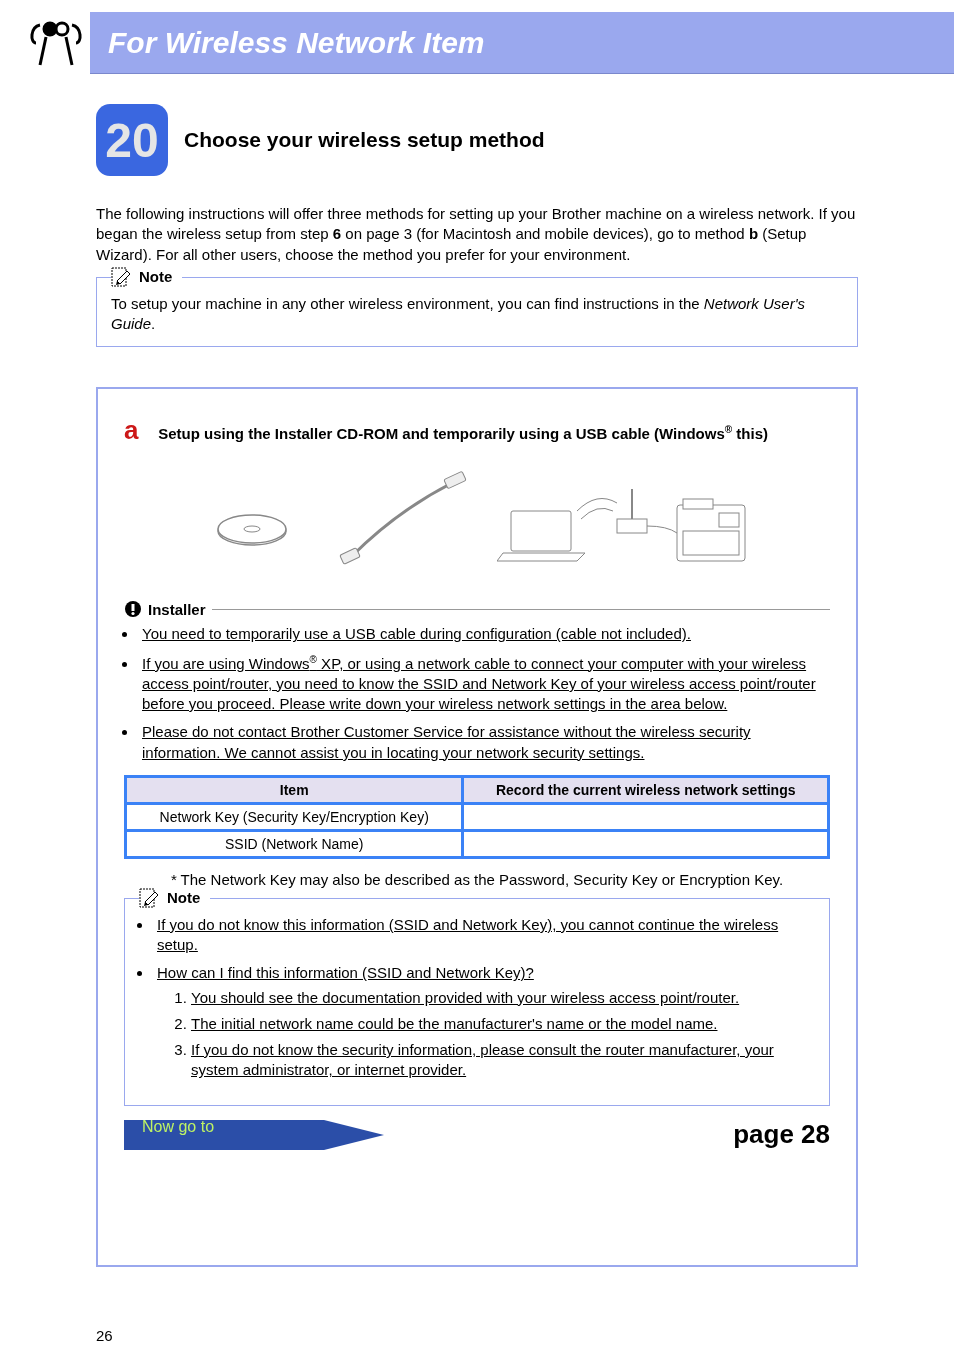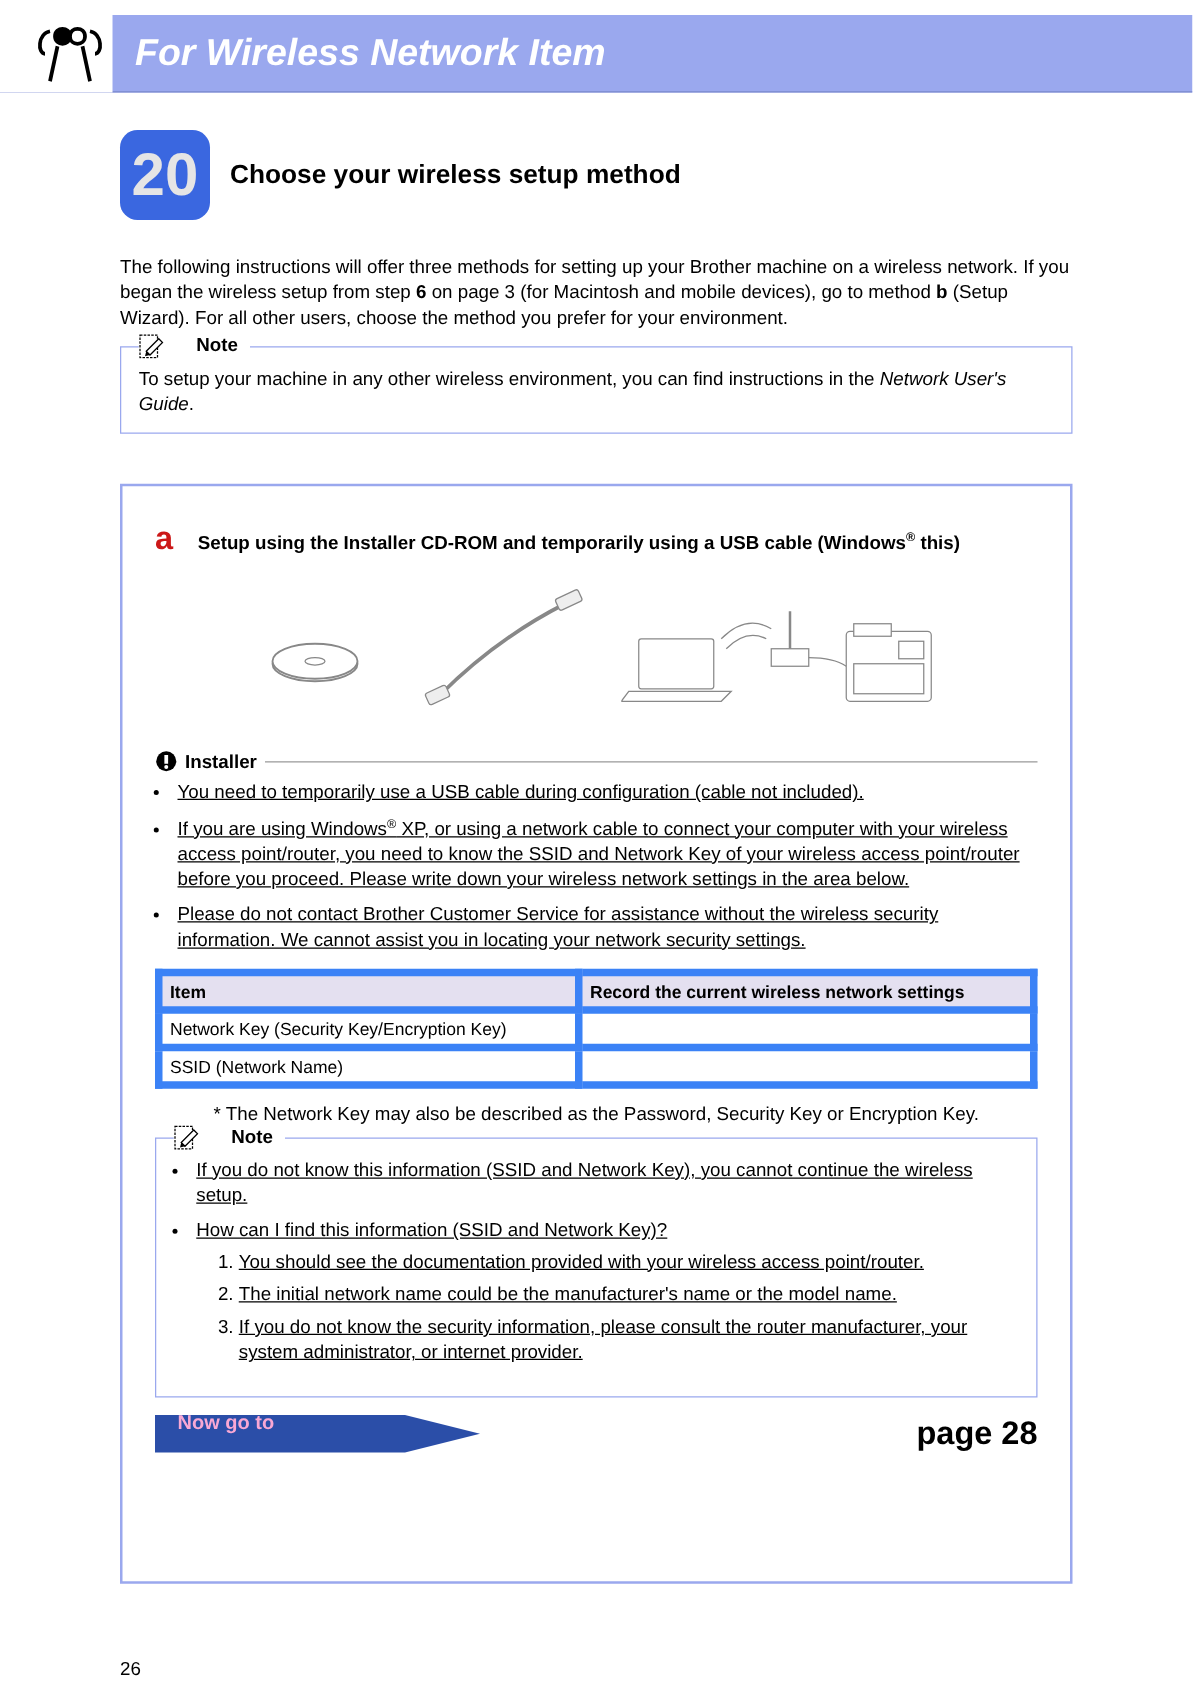--- a/index.html
+++ b/index.html
@@ -69,21 +69,21 @@
   }
   .note-box {
     border: 1.5px solid #9aa8ee;
     padding: 0 14px 12px 14px;
     position: relative;
     margin-bottom: 40px;
   }
   .note-label-row {
     display: flex;
     align-items: center;
-    gap: 24px;
+    gap: 6px;
     position: relative;
     top: -11px;
     background: #fff;
     width: fit-content;
     padding-right: 10px;
   }
   .note-label {
     font-weight: bold;
     font-size: 15px;
   }
@@ -156,24 +156,24 @@
     margin-bottom: 6px;
     line-height: 1.35;
     font-size: 15px;
   }
   .settings-table {
     width: 100%;
     border-collapse: collapse;
     margin: 6px 0 12px 0;
   }
   .settings-table th, .settings-table td {
-    border: 6px solid #3b82f6;
+    border: 3px solid #3b82f6;
     padding: 4px 6px;
     font-size: 14px;
-    text-align: left;
+    text-align: center;
   }
   .settings-table th {
     background: #e4e0f0;
     font-weight: bold;
   }
   .footnote {
     text-align: center;
     font-size: 15px;
     margin-bottom: 10px;
   }
@@ -184,22 +184,22 @@
     margin-bottom: 14px;
   }
   .goto-row {
     display: flex;
     align-items: center;
     height: 30px;
     margin-top: 6px;
   }
   .goto-ribbon {
     background: #2b4ea8;
-    color: #f9a8d4;
-    font-weight: bold;
+    color: #bef264;
+    font-weight: normal;
     font-size: 16px;
     height: 30px;
     display: flex;
     align-items: center;
     padding: 0 12px 16px 18px;
     width: 200px;
     position: relative;
   }
   .goto-arrow {
     width: 0; height: 0;

